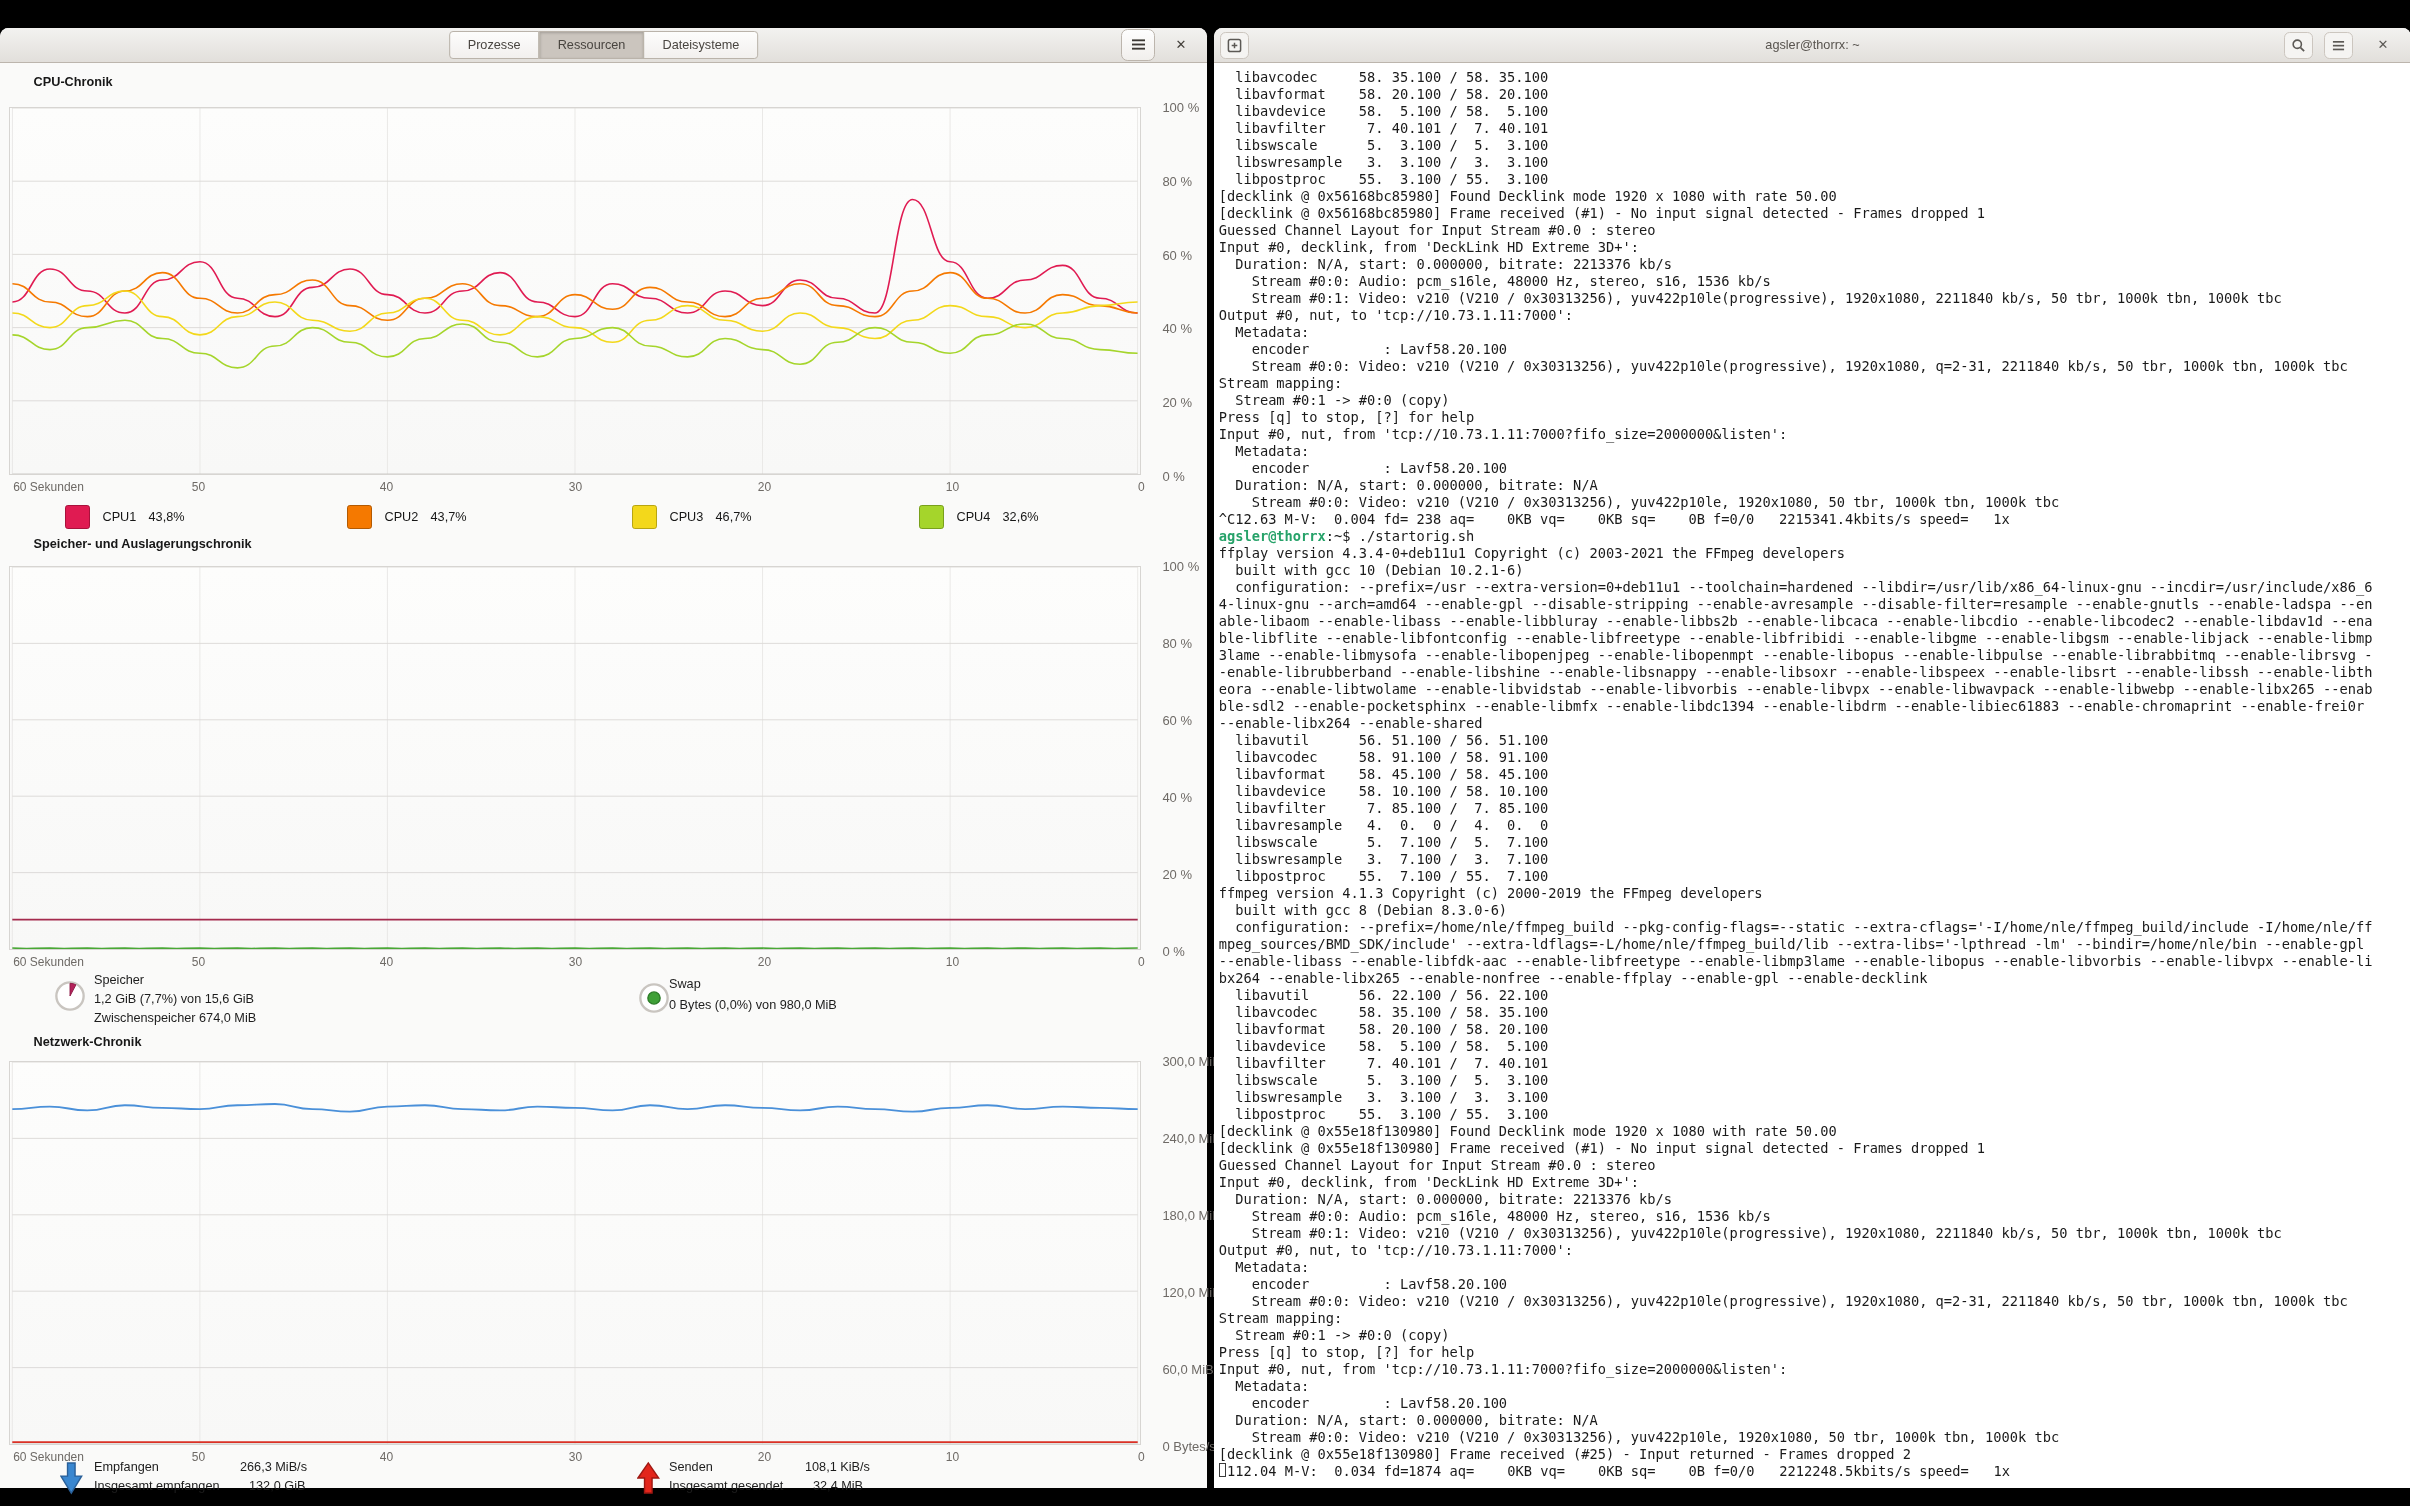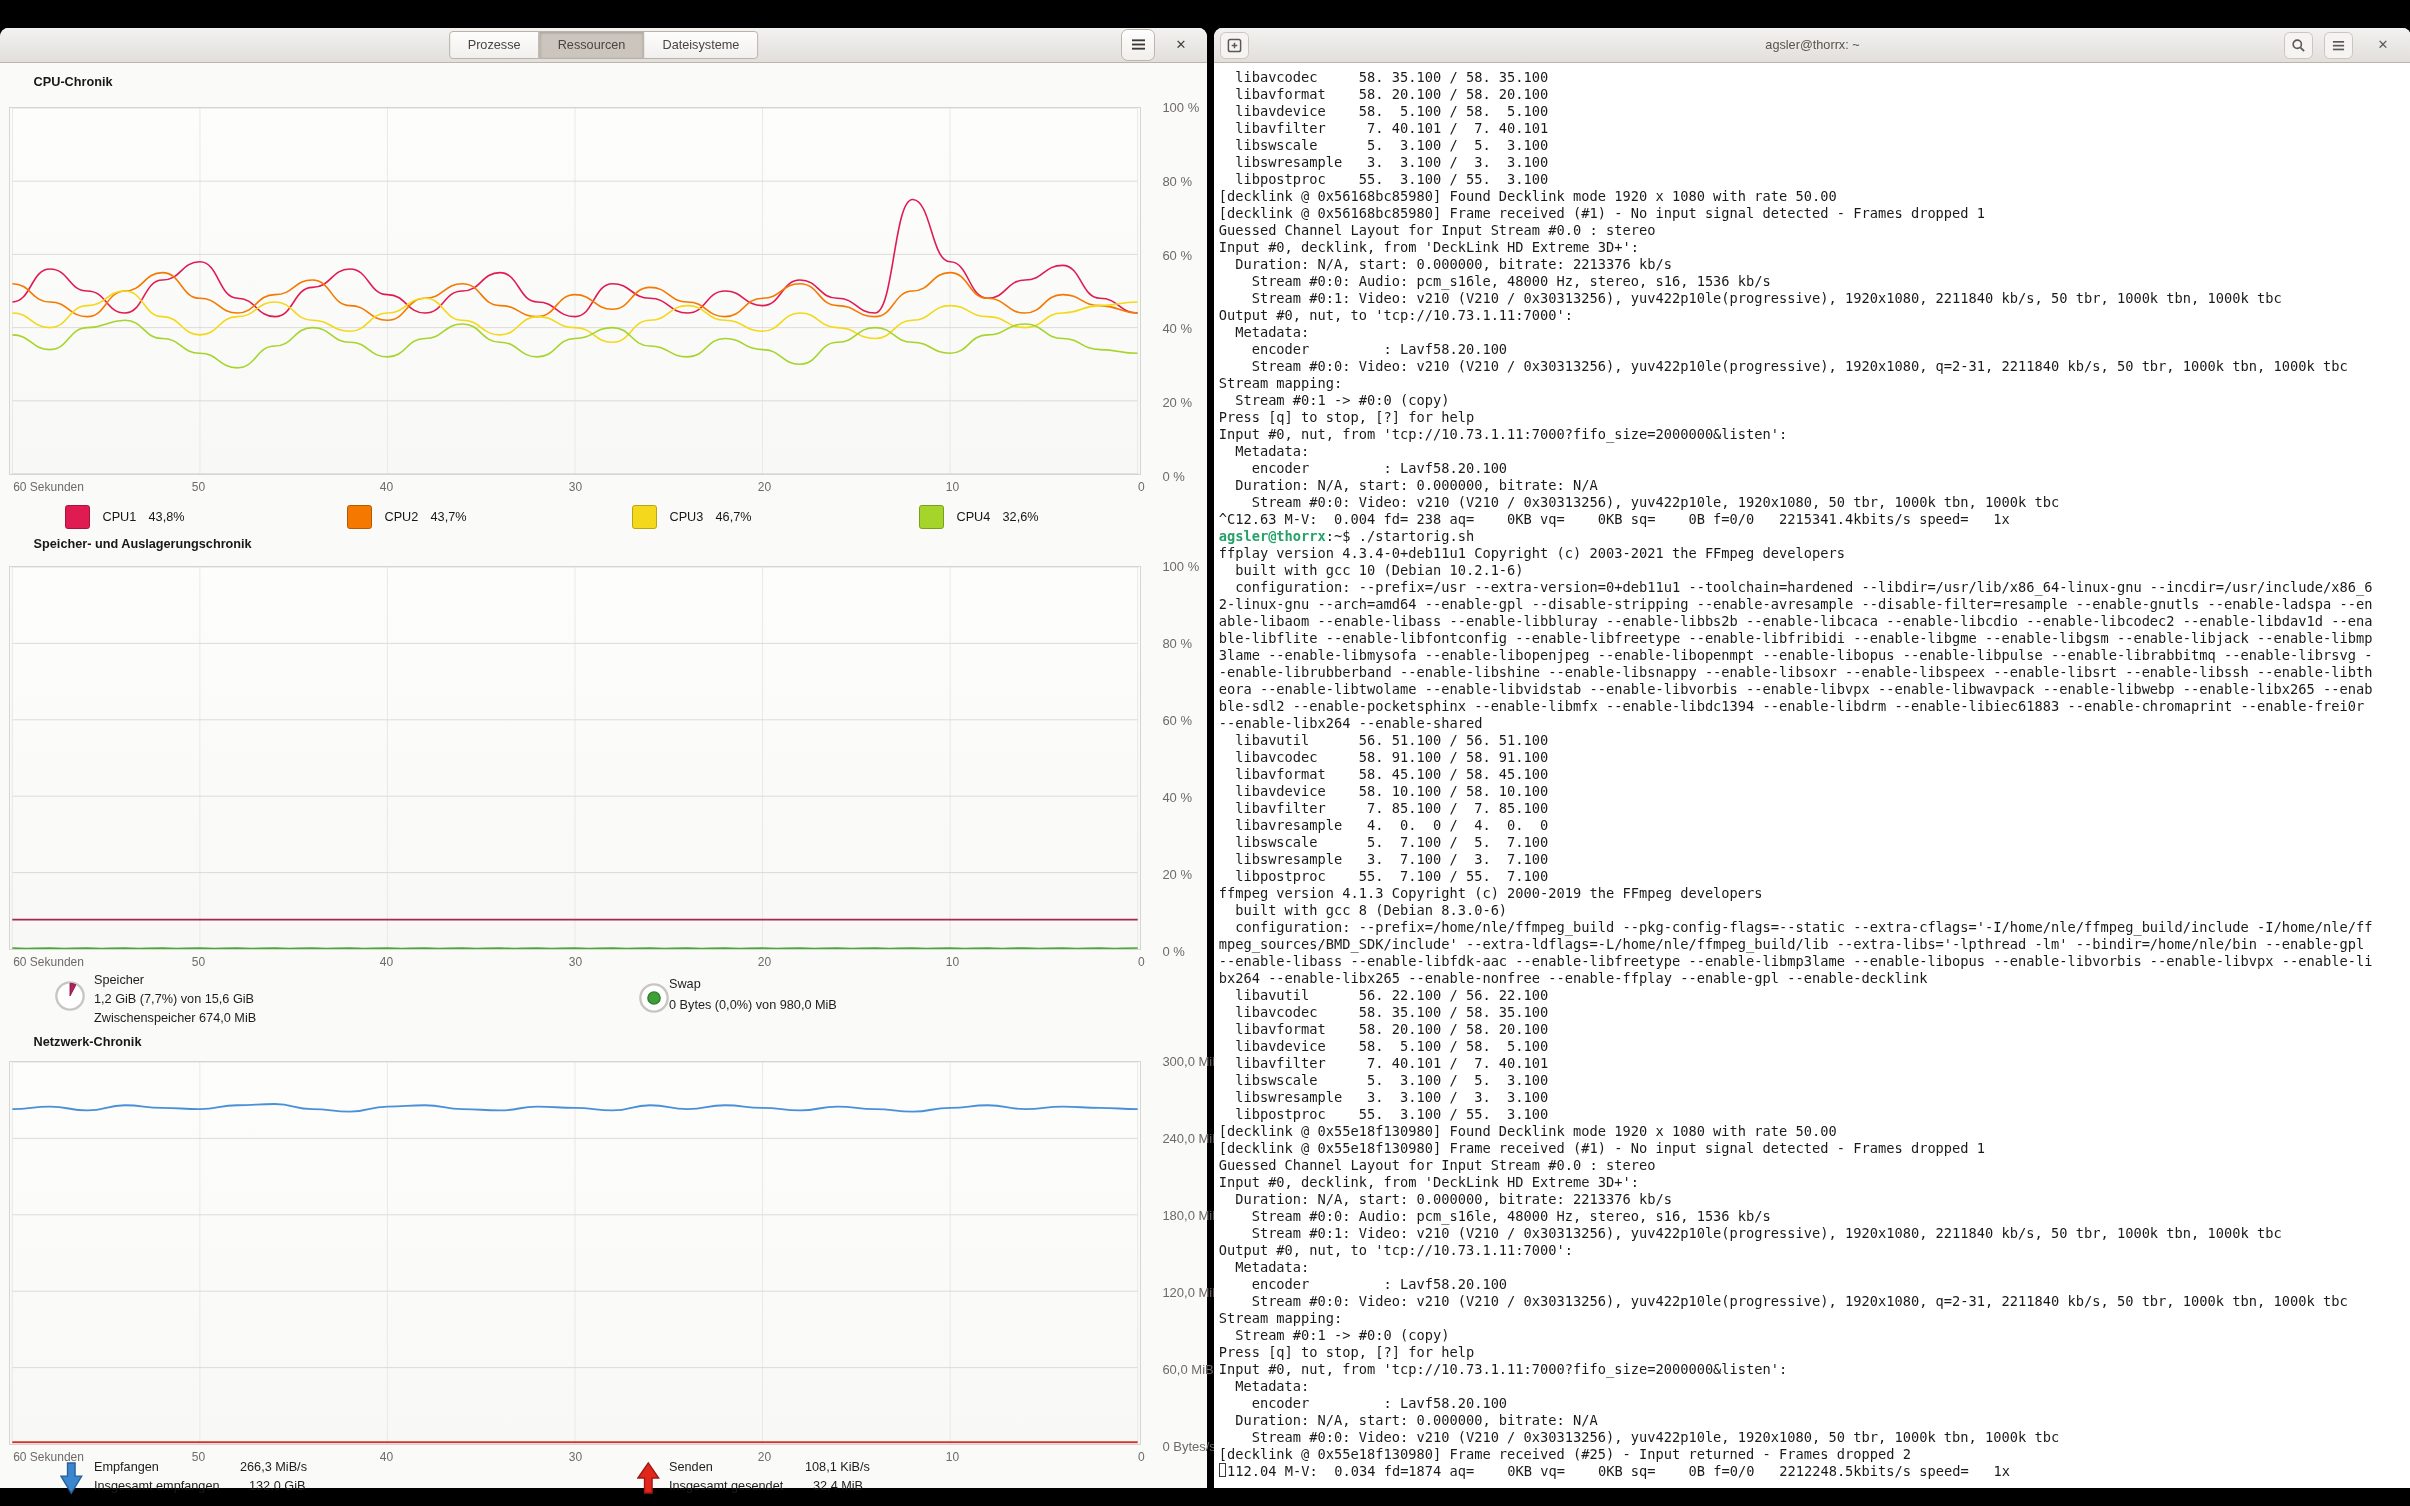--- a/index.html
+++ b/index.html
@@ -300,21 +300,21 @@
       <div class="tl">Input #0, nut, from 'tcp://10.73.1.11:7000?fifo_size=2000000&amp;listen':</div>
       <div class="tl">  Metadata:</div>
       <div class="tl">    encoder         : Lavf58.20.100</div>
       <div class="tl">  Duration: N/A, start: 0.000000, bitrate: N/A</div>
       <div class="tl">    Stream #0:0: Video: v210 (V210 / 0x30313256), yuv422p10le, 1920x1080, 50 tbr, 1000k tbn, 1000k tbc</div>
       <div class="tl">^C12.63 M-V:  0.004 fd= 238 aq=    0KB vq=    0KB sq=    0B f=0/0   2215341.4kbits/s speed=   1x</div>
       <div class="tl"><span class="prompt-user">agsler@thorrx</span><span>:~$ ./startorig.sh</span></div>
       <div class="tl">ffplay version 4.3.4-0+deb11u1 Copyright (c) 2003-2021 the FFmpeg developers</div>
       <div class="tl">  built with gcc 10 (Debian 10.2.1-6)</div>
       <div class="tl">  configuration: --prefix=/usr --extra-version=0+deb11u1 --toolchain=hardened --libdir=/usr/lib/x86_64-linux-gnu --incdir=/usr/include/x86_6</div>
-      <div class="tl">2-linux-gnu --arch=amd64 --enable-gpl --disable-stripping --enable-avresample --disable-filter=resample --enable-gnutls --enable-ladspa --en</div>
+      <div class="tl">4-linux-gnu --arch=amd64 --enable-gpl --disable-stripping --enable-avresample --disable-filter=resample --enable-gnutls --enable-ladspa --en</div>
       <div class="tl">able-libaom --enable-libass --enable-libbluray --enable-libbs2b --enable-libcaca --enable-libcdio --enable-libcodec2 --enable-libdav1d --ena</div>
       <div class="tl">ble-libflite --enable-libfontconfig --enable-libfreetype --enable-libfribidi --enable-libgme --enable-libgsm --enable-libjack --enable-libmp</div>
       <div class="tl">3lame --enable-libmysofa --enable-libopenjpeg --enable-libopenmpt --enable-libopus --enable-libpulse --enable-librabbitmq --enable-librsvg -</div>
       <div class="tl">-enable-librubberband --enable-libshine --enable-libsnappy --enable-libsoxr --enable-libspeex --enable-libsrt --enable-libssh --enable-libth</div>
       <div class="tl">eora --enable-libtwolame --enable-libvidstab --enable-libvorbis --enable-libvpx --enable-libwavpack --enable-libwebp --enable-libx265 --enab</div>
       <div class="tl">ble-sdl2 --enable-pocketsphinx --enable-libmfx --enable-libdc1394 --enable-libdrm --enable-libiec61883 --enable-chromaprint --enable-frei0r</div>
       <div class="tl">--enable-libx264 --enable-shared</div>
       <div class="tl">  libavutil      56. 51.100 / 56. 51.100</div>
       <div class="tl">  libavcodec     58. 91.100 / 58. 91.100</div>
       <div class="tl">  libavformat    58. 45.100 / 58. 45.100</div>

